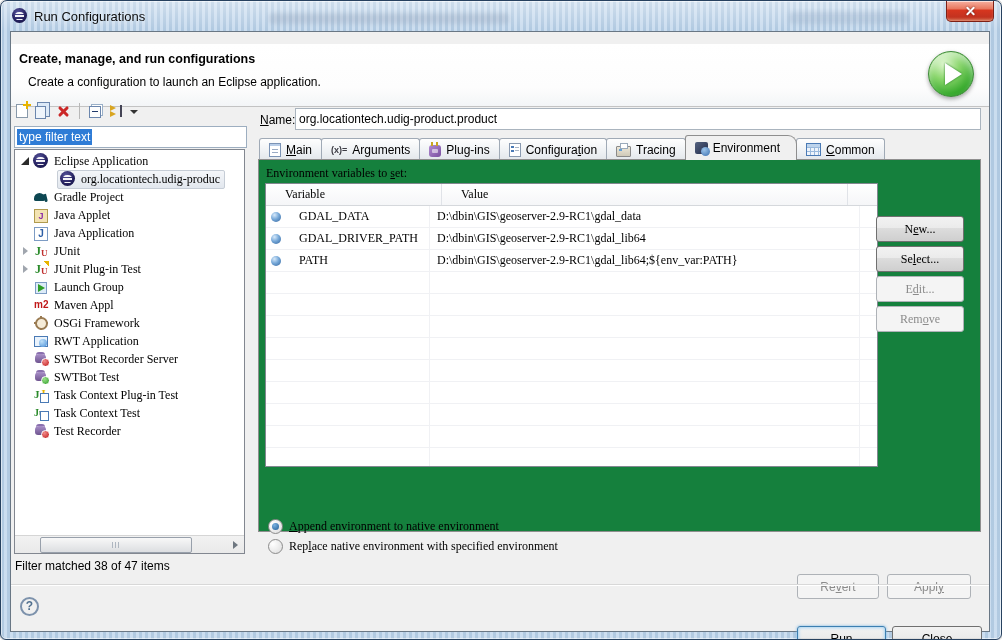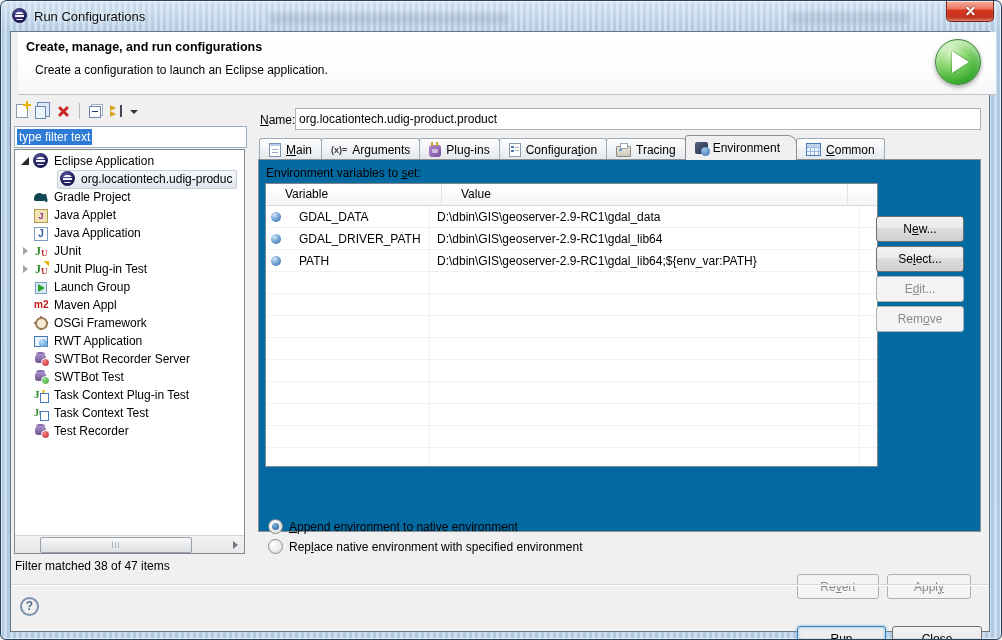--- a/index.html
+++ b/index.html
@@ -19,35 +19,35 @@
   .ghost2{position:absolute;left:788px;top:11px;width:120px;height:12px;background:#8aa0bb;opacity:.28;border-radius:4px;filter:blur(2px);}
   .closebtn{position:absolute;right:7px;top:0;width:46px;height:20px;border:1px solid #7e2015;border-top:none;border-radius:0 0 5px 5px;
     background:linear-gradient(#f6b0a0 0%,#e8765d 40%,#d7361f 45%,#c33220 80%,#d46a4a 100%);
     box-shadow:inset 0 1px 0 rgba(255,255,255,.6), inset 0 -1px 2px rgba(255,255,255,.25);cursor:pointer;}
   .closebtn::before,.closebtn::after{content:"";position:absolute;left:18px;top:9px;width:11px;height:2px;background:#fff;border-radius:1px;box-shadow:0 0 2px rgba(60,0,0,.7);}
   .closebtn::before{transform:rotate(45deg);}
   .closebtn::after{transform:rotate(-45deg);}
   
   .dialog{position:absolute;left:9px;top:30px;width:978px;height:599px;background:#f0f0f0;border:1px solid #697785;}
   
-  .banner{position:absolute;left:0;top:0;width:100%;height:62px;background:linear-gradient(#ffffff,#fdfdfd 70%,#f3f5f7);border-bottom:1px solid #c3c3c3;margin-left:7px;}
+  .banner{position:absolute;left:0;top:12px;width:100%;height:62px;background:linear-gradient(#ffffff,#fdfdfd 70%,#f3f5f7);border-bottom:1px solid #c3c3c3;}
   .banner-title{position:absolute;left:8px;top:8px;font-weight:bold;font-size:12.5px;}
   .banner-sub{position:absolute;left:17px;top:31px;}
   .play{position:absolute;right:15px;top:7px;width:44px;height:44px;border-radius:50%;border:1px solid #3f8a3a;
     background:radial-gradient(circle at 35% 28%,#dff7cf 0%,#8ad66c 35%,#39ab2e 70%,#1f8a1e 100%);
     box-shadow:0 2px 4px rgba(0,0,0,.35), inset 0 5px 7px rgba(255,255,255,.55);}
   .play::after{content:"";position:absolute;left:16px;top:11px;width:0;height:0;border-left:17px solid #fff;border-top:11px solid transparent;border-bottom:11px solid transparent;filter:drop-shadow(0 0 1px #1f7a1e);}
   
   .toolbar{position:absolute;left:5px;top:67px;height:24px;display:flex;align-items:center;gap:7px;}
   .tsep{width:1px;height:16px;background:#b8b8b8;margin:0 2px;}
   .filterbox{position:absolute;left:3px;top:94px;width:229px;height:20px;background:#fff;border:1px solid #9daec0;display:flex;align-items:center;padding-left:2px;cursor:text;}
   .filterbox .hl{background:#2f7cd6;color:#fff;padding:1px 2px;}
   .tree{position:absolute;left:3px;top:117px;width:229px;height:403px;background:#fff;border:1px solid #828790;overflow:hidden;}
   .treeinner{position:absolute;left:0;top:2px;right:0;}
-  .trow{height:18px;display:flex;align-items:center;white-space:nowrap;cursor:default;}
+  .trow{height:18px;display:flex;align-items:center;white-space:nowrap;cursor:default;font-family:Liberation Serif, serif;}
   .arrowbox{width:12px;flex:none;display:flex;justify-content:center;margin-left:4px;}
   .indent{width:26px;flex:none;}
   .exp{width:0;height:0;border:4px solid transparent;border-bottom-color:#2b2b2b;border-right-color:#2b2b2b;}
   .col{width:0;height:0;border-top:4px solid transparent;border-bottom:4px solid transparent;border-left:5px solid #a0a6ae;}
   .rowbox{display:flex;align-items:center;gap:5px;padding:0 4px 0 2px;height:17px;border-radius:2px;overflow:hidden;}
   .trow.sel .rowbox{background:linear-gradient(#f4f6f9,#e2e7ee);border:1px solid #c6cdd6;}
   .tlabel{overflow:hidden;text-overflow:clip;}
   .hscroll{position:absolute;left:0;bottom:0;right:0;height:17px;background:linear-gradient(#f2f2f2,#e9e9e9);border-top:1px solid #d5d5d5;}
   .sbtn{position:absolute;top:1px;width:16px;height:15px;display:flex;align-items:center;justify-content:center;}
   .sbtn.left{left:1px;}.sbtn.right{right:1px;}
@@ -56,21 +56,21 @@
   .sarr-r{width:0;height:0;border-top:4px solid transparent;border-bottom:4px solid transparent;border-left:5px solid #6e7780;}
   .sthumb{position:absolute;left:25px;top:1px;width:150px;height:14px;border:1px solid #98a0ab;border-radius:2px;background:linear-gradient(#f8f8f8,#dcdee1);}
   .sthumb::after{content:"";position:absolute;left:50%;top:4px;width:9px;height:6px;margin-left:-4px;background:repeating-linear-gradient(90deg,#aeb6c0 0 1px,transparent 1px 3px);}
   .filterstatus{position:absolute;left:4px;top:527px;}
   
   .namelabel{position:absolute;left:249px;top:81px;}
   .nameinput{position:absolute;left:284px;top:76px;width:678px;height:20px;border:1px solid #aab4be;background:#fff;font:12px "Liberation Sans",sans-serif;padding:0 3px;}
   .tabs{position:absolute;left:248px;top:104px;height:24px;display:flex;align-items:flex-end;}
   .tab{height:21px;display:flex;align-items:center;gap:5px;padding:0 9px;border:1px solid #a0aab6;border-bottom:none;border-radius:3px 3px 0 0;background:linear-gradient(#fefefe,#eef1f4 60%,#e3e7eb);margin-right:-1px;cursor:pointer;}
   .tab.active{height:24px;background:#f0f0f0;border-color:#8e8e8e;border-radius:3px 9px 0 0;position:relative;z-index:3;padding-right:16px;}
-  .panel{position:absolute;left:247px;top:127px;width:721px;height:371px;border:1px solid #8e8e8e;background:#0369a1;z-index:2;}
+  .panel{position:absolute;left:247px;top:127px;width:721px;height:371px;border:1px solid #8e8e8e;background:#15803d;z-index:2;font-family:Liberation Serif, serif;}
   .caption{position:absolute;left:7px;top:6px;}
   
   .table{position:absolute;left:6px;top:23px;width:611px;height:282px;background:#fff;border:1px solid #828790;overflow:hidden;}
   .thead{display:flex;height:21px;border-bottom:1px solid #d5d8dc;background:linear-gradient(#ffffff,#f5f6f8);}
   .th{padding:3px 0 0 7px;border-right:1px solid #e0e3e8;box-sizing:border-box;margin-left:12px;}
   .th.c1{width:164px;flex:none;}
   .th.c2{flex:1;}
   .th.c3{width:17px;flex:none;border-right:none;}
   .drow,.erow{display:flex;height:21px;border-bottom:1px solid #f0f1f4;align-items:center;}
   .cell{box-sizing:border-box;height:100%;display:flex;align-items:center;border-right:1px solid #f0f1f4;overflow:hidden;white-space:nowrap;}

